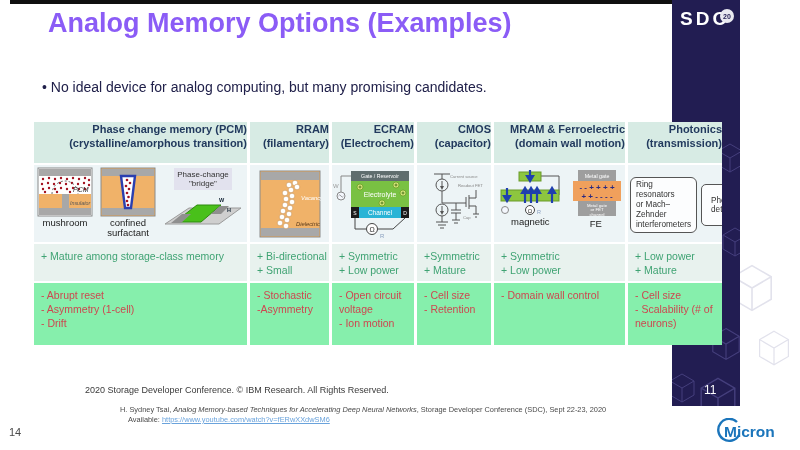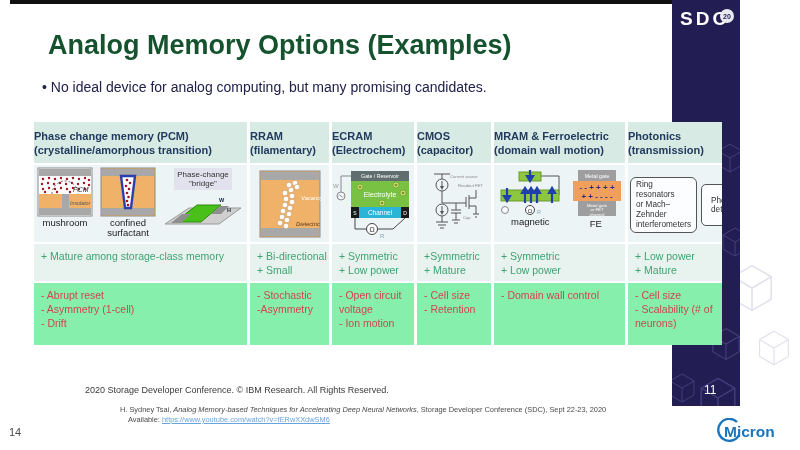--- a/index.html
+++ b/index.html
@@ -11,30 +11,30 @@
   .sidebar{position:absolute;left:672px;top:0;width:68px;height:406px;background:#221d52;}
   .sdc-text{position:absolute;top:8px;left:8px;color:#fff;font-weight:bold;
             font-size:19px;letter-spacing:3px;}
   .sdc-year{position:absolute;top:9px;left:48px;width:14px;height:14px;border-radius:50%;
             background:#e9e9f0;color:#221d52;font-size:7px;font-weight:bold;
             display:flex;align-items:center;justify-content:center;}
   .slide-num{position:absolute;bottom:9px;left:32px;color:#fff;font-weight:normal;font-size:12px;}
   .cubes{position:absolute;left:0;top:0;}
   .cubes-light{position:absolute;left:740px;top:228px;}
 
-  .title{position:absolute;left:48px;top:30px;width:600px;font-size:27px;
-         font-weight:bold;color:#14532d;}
+  .title{position:absolute;left:48px;top:8px;width:600px;font-size:27px;
+         font-weight:bold;color:#8b5cf6;}
   .bullet{position:absolute;left:42px;top:79px;font-size:14px;color:#20204a;}
   .bullet::before{content:"\2022\00a0";}
 
   .table{position:absolute;left:34px;top:122px;background:#fff;display:grid;
          grid-template-columns:213px 79px 82px 74px 131px 94px;
          grid-template-rows:41px 77px 37px 62px;gap:2px 3px;}
   .hdr{background:#d7ebe4;color:#223a5e;font-weight:bold;font-size:11px;
-       text-align:left;line-height:1.3;padding-top:7px;box-sizing:border-box;}
+       text-align:right;line-height:1.3;padding-top:0;box-sizing:border-box;}
   .img{background:#edf4f6;position:relative;overflow:hidden;}
   .pros{background:#e8f2ee;font-size:10.5px;color:#3fa373;padding:5px 2px 0 7px;
         line-height:1.35;box-sizing:border-box;}
   .cons{background:#86efac;font-size:10.5px;color:#cd4750;padding:5px 2px 0 7px;
         line-height:1.35;box-sizing:border-box;}
 
   .pcmwrap{display:flex;height:100%;padding-top:2px;box-sizing:border-box;}
   .sub{display:flex;flex-direction:column;align-items:center;}
   .cap{font-size:9.5px;color:#1a1a1a;text-align:center;line-height:1.1;margin-top:1px;}
   .bridgelabel{background:#e2e2ee;color:#333;font-size:8px;line-height:1.15;

